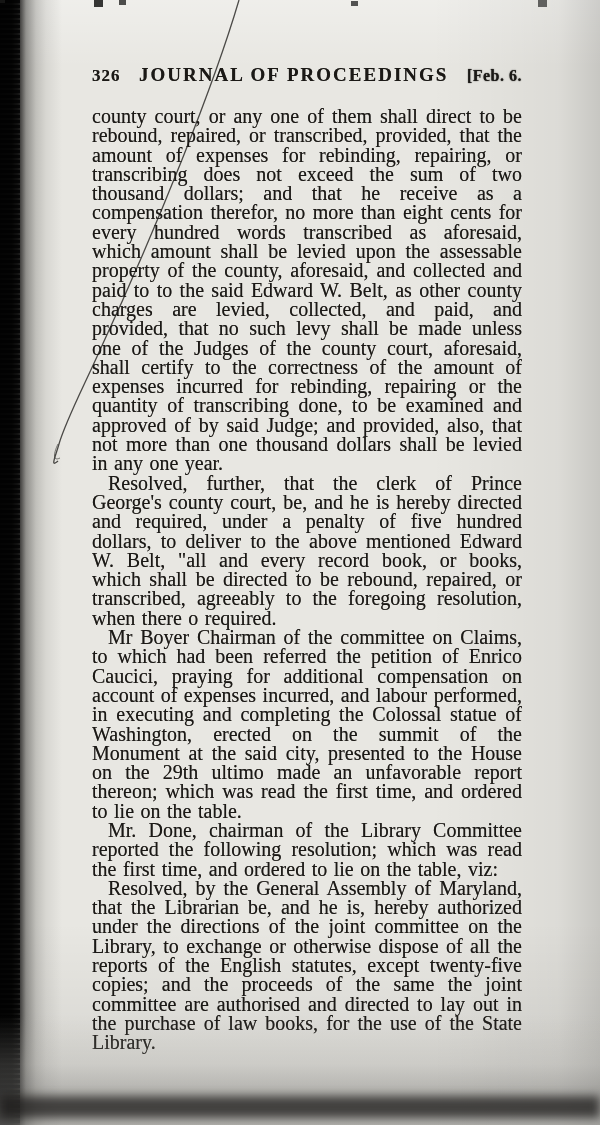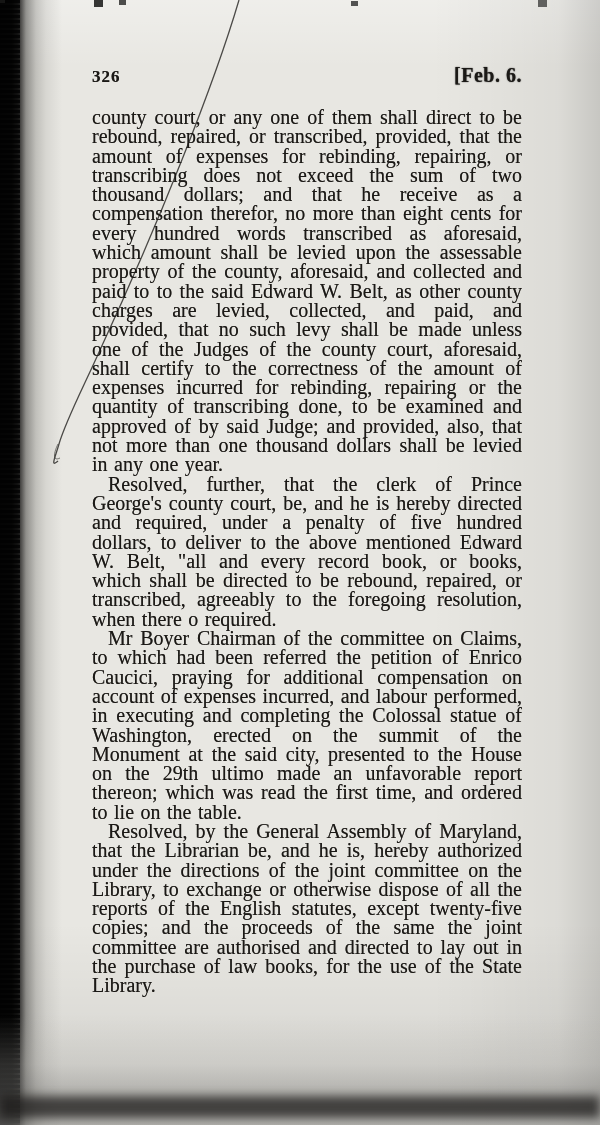--- a/index.html
+++ b/index.html
@@ -89,21 +89,21 @@
   }
   .header {
     display: flex;
     align-items: baseline;
     justify-content: space-between;
     font-weight: 700;
     text-shadow: 0 0 0.6px rgba(20,18,15,0.65);
   }
   .pagenum { font-size: 17px; letter-spacing: 1px; }
   .title   { font-size: 19px; letter-spacing: 2px; }
-  .hdate   { font-size: 20px; letter-spacing: 0.5px; text-shadow: 0 0 1.2px rgba(10,10,10,0.9); }
+  .hdate   { font-size: 16px; letter-spacing: 0.5px; text-shadow: 0 0 1.2px rgba(10,10,10,0.9); }
   .body-text {
     margin-top: 21px;
     font-size: 20px;
     line-height: 19.3px;
     text-align: justify;
     word-spacing: 1.5px;
     text-shadow: 0 0 0.45px rgba(25,22,18,0.6);
   }
   .body-text p { margin: 0; }
   .body-text p.indent { text-indent: 16px; }
@@ -119,27 +119,29 @@
 
   <svg class="crease" width="600" height="1125" viewBox="0 0 600 1125">
     <path d="M239,0 C214,85 158,225 100,350 C84,386 66,420 59,444 C55,458 50,468 58,461" fill="none" stroke="#23221f" stroke-width="1.3" opacity="0.8"></path>
     <path d="M58,444 C54,452 52,462 60,458" fill="none" stroke="#2a2926" stroke-width="1" opacity="0.6"></path>
   </svg>
 
   <div class="page">
 
     <header class="header">
       <span class="pagenum">326</span>
+      <span class="title">JOURNAL OF PROCEEDINGS</span>
       <span class="hdate">[Feb. 6.</span>
     </header>
 
     <main class="body-text">
       <p>county court, or any one of them shall direct to be rebound, repaired, or transcribed, provided, that the amount of expenses for rebinding, repairing, or transcribing does not exceed the sum of two thousand dollars; and that he receive as a compensation therefor, no more than eight cents for every hundred words transcribed as aforesaid, which amount shall be levied upon the assessable property of the county, aforesaid, and collected and paid to to the said Edward W. Belt, as other county charges are levied, collected, and paid, and provided, that no such levy shall be made unless one of the Judges of the county court, aforesaid, shall certify to the correctness of the amount of expenses incurred for rebinding, repairing or the quantity of transcribing done, to be examined and approved of by said Judge; and provided, also, that not more than one thousand dollars shall be levied in any one year.</p>
       <p class="indent">Resolved, further, that the clerk of Prince George's county court, be, and he is hereby directed and required, under a penalty of five hundred dollars, to deliver to the above mentioned Edward W. Belt, "all and every record book, or books, which shall be directed to be rebound, repaired, or transcribed, agreeably to the foregoing resolution, when there o required.</p>
       <p class="indent">Mr Boyer Chairman of the committee on Claims, to which had been referred the petition of Enrico Caucici, praying for additional compensation on account of expenses incurred, and labour performed, in executing and completing the Colossal statue of Washington, erected on the summit of the Monument at the said city, presented to the House on the 29th ultimo made an unfavorable report thereon; which was read the first time, and ordered to lie on the table.</p>
+      <p class="indent">Mr. Done, chairman of the Library Committee reported the following resolution; which was read the first time, and ordered to lie on the table, viz:</p>
       <p class="indent">Resolved, by the General Assembly of Maryland, that the Librarian be, and he is, hereby authorized under the directions of the joint committee on the Library, to exchange or otherwise dispose of all the reports of the English statutes, except twenty-five copies; and the proceeds of the same the joint committee are authorised and directed to lay out in the purchase of law books, for the use of the State Library.</p>
     </main>
 
   </div>
 
   <div class="bottom-fade"></div>
   <div class="bottom-band"></div>
 
 </div>
 

